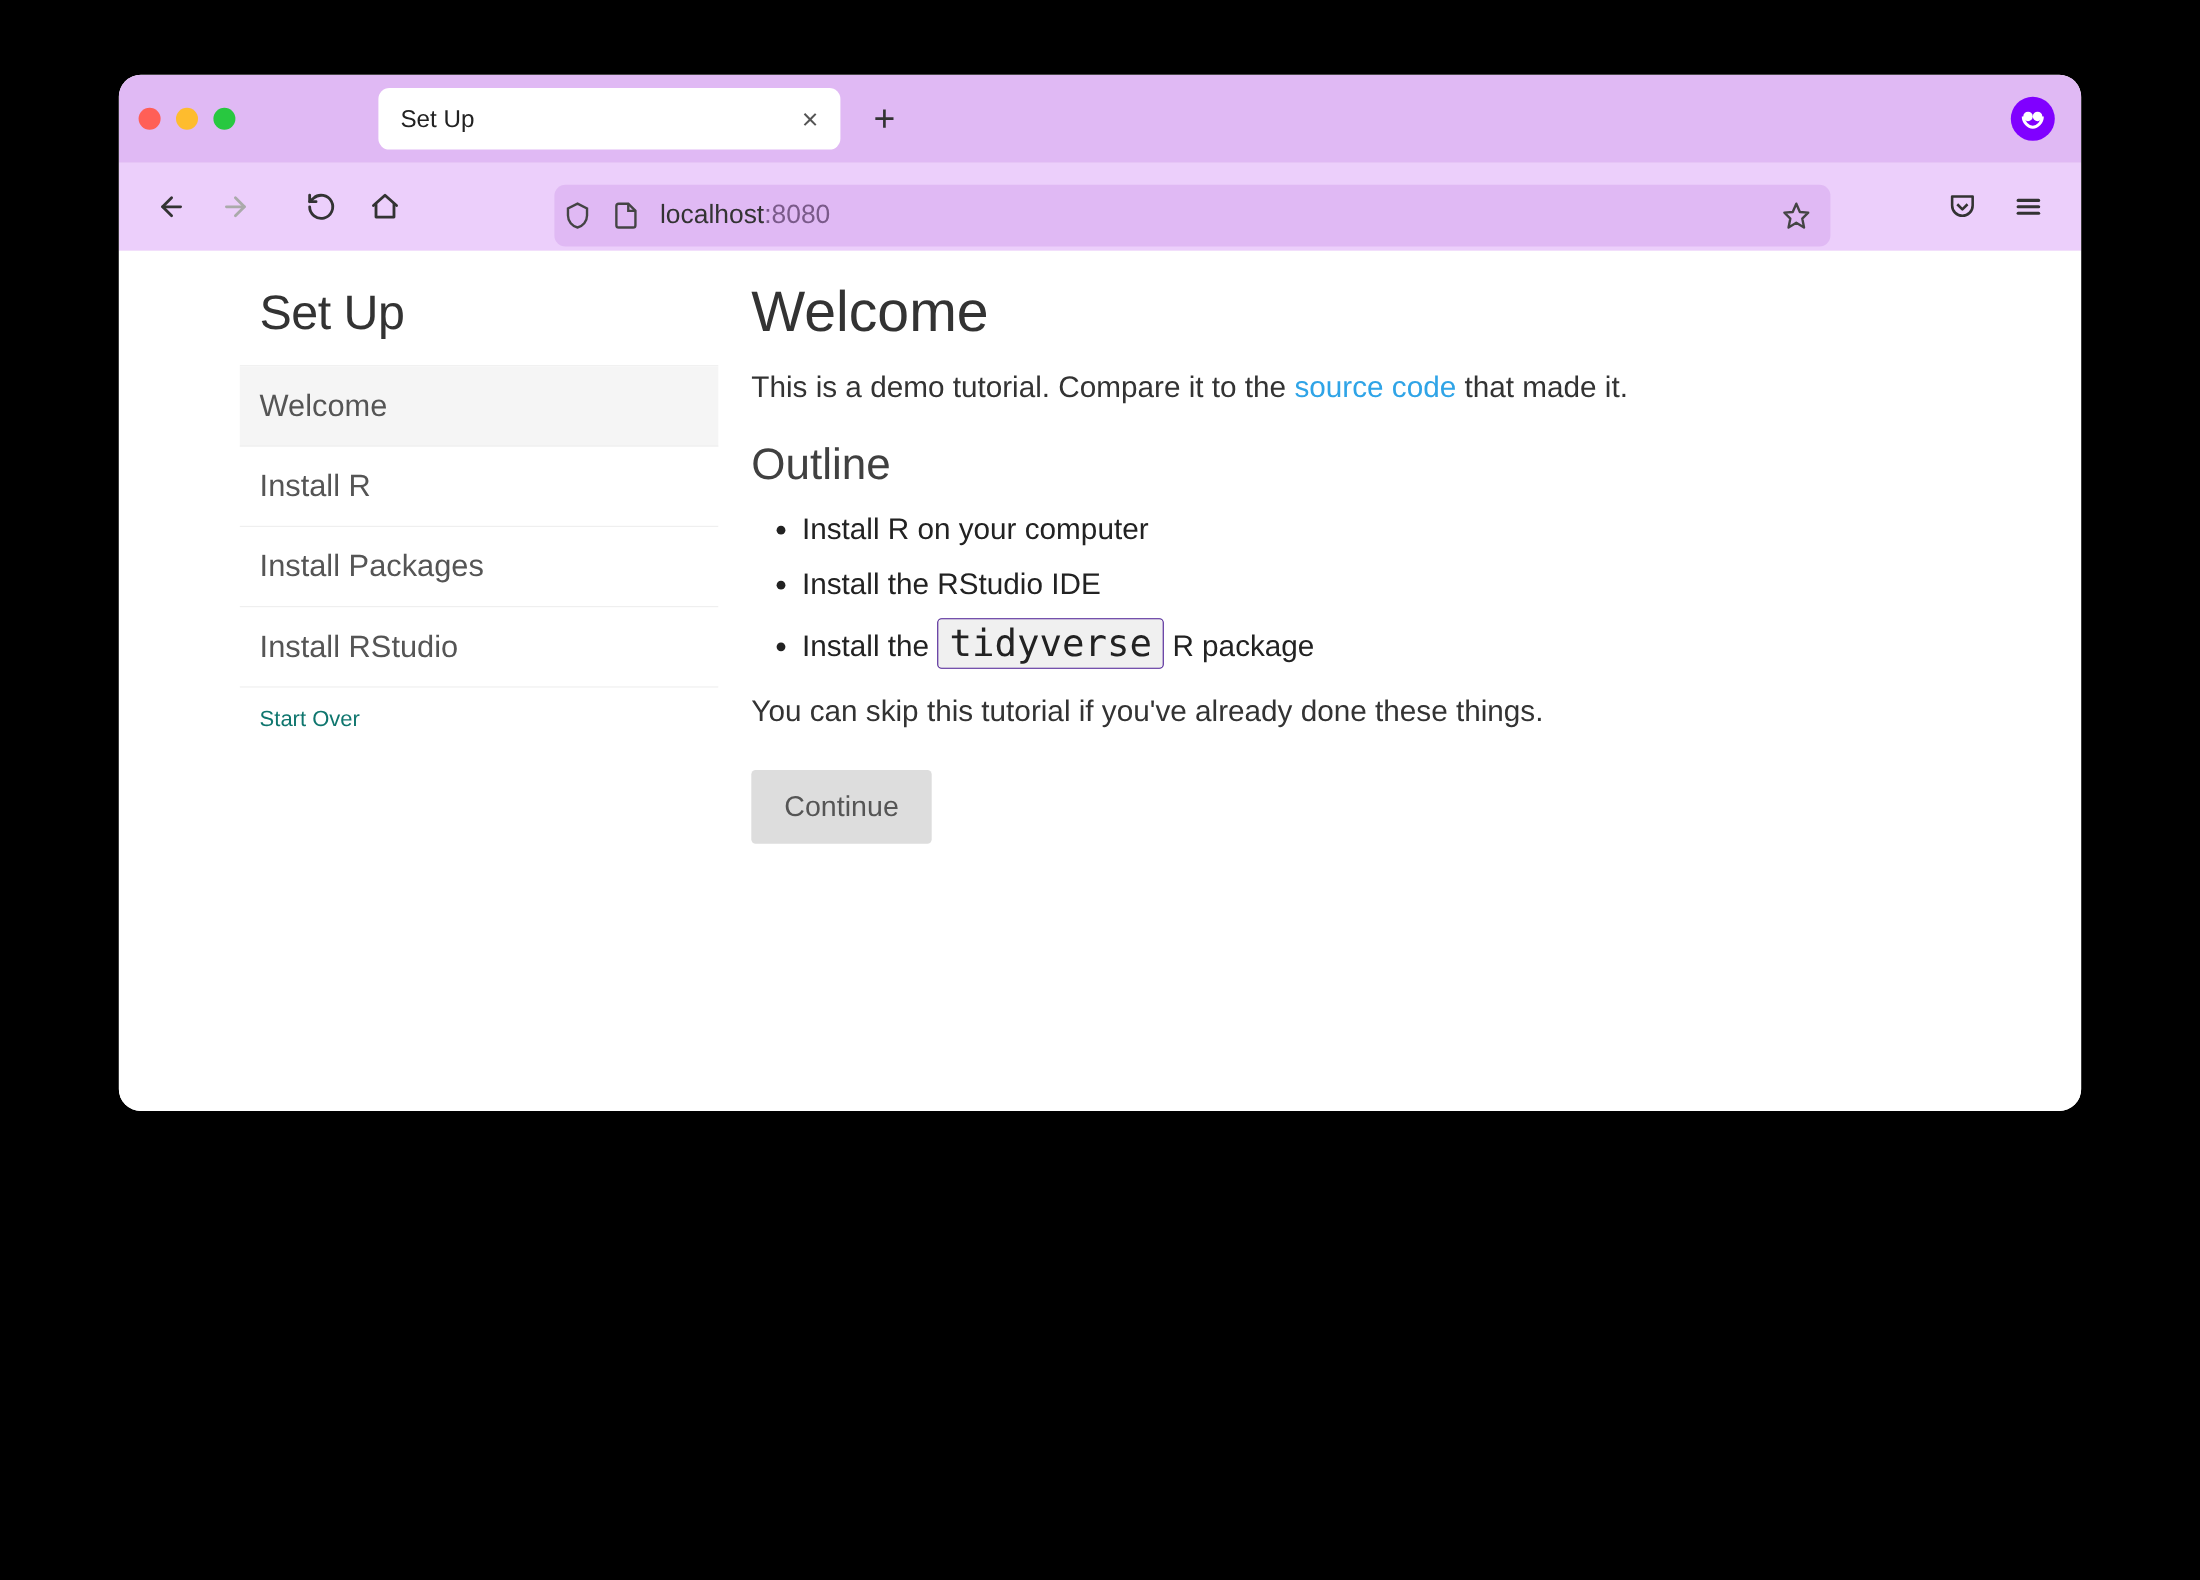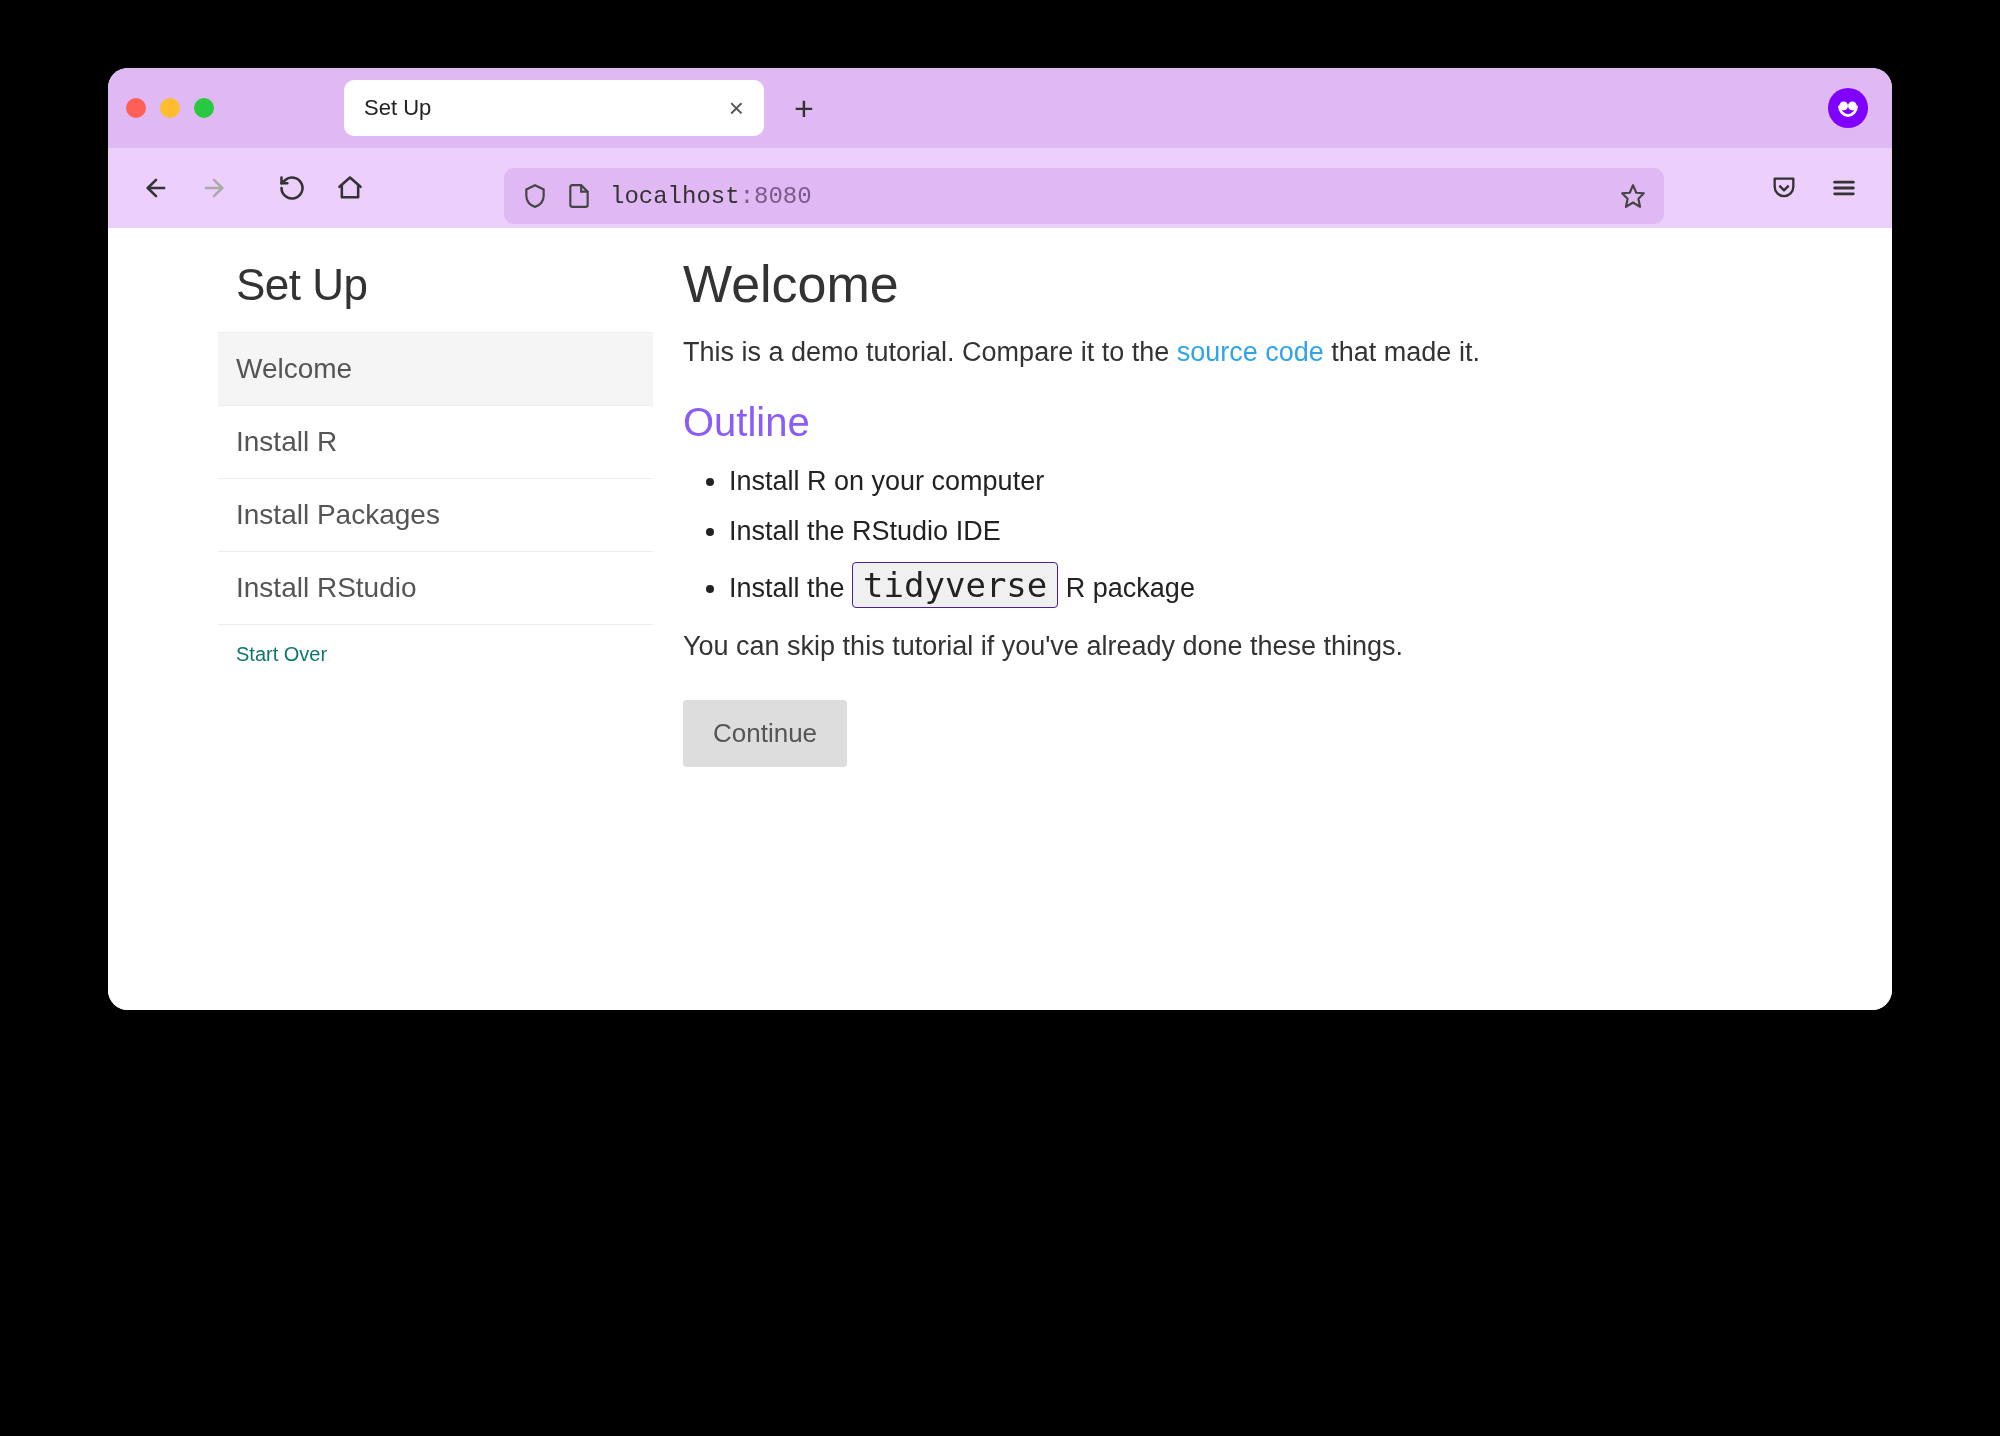--- a/index.html
+++ b/index.html
@@ -105,25 +105,24 @@
     .nav-icon svg { width: 28px; height: 28px; }
     .address-bar {
       flex: 1;
       background: #e0b9f4;
       border-radius: 10px;
       height: 56px;
       margin: 16px 20px 0 120px;
       max-width: 1160px;
       display: flex;
       align-items: center;
-      padding: 0 18px;
+      padding: 0 8px;
       gap: 18px;
       font-size: 24px;
       position: relative;
-      font-family: Liberation Mono, monospace;
     }
     .addr-icon svg { width: 26px; height: 26px; }
     .addr-icon { color: #444; display:flex; align-items:center;}
     .url-text { color: #333; }
     .url-text .port { color: #7a5a8a; }
     .star-icon {
       position: absolute;
       right: 18px;
       color: #444;
     }
@@ -178,21 +177,21 @@
     }
     .main h1 {
       font-size: 52px;
       font-weight: 400;
       color: #333;
       margin: 6px 0 20px 0;
     }
     .main h2 {
       font-size: 40px;
       font-weight: 400;
-      color: #8b5cf6;
+      color: #404040;
       margin: 28px 0 14px 0;
     }
     .main p {
       font-size: 27px;
       color: #333;
       line-height: 1.4;
       margin: 12px 0;
     }
     .main a { color: #2fa4e7; text-decoration: none; }
     .main ul {

